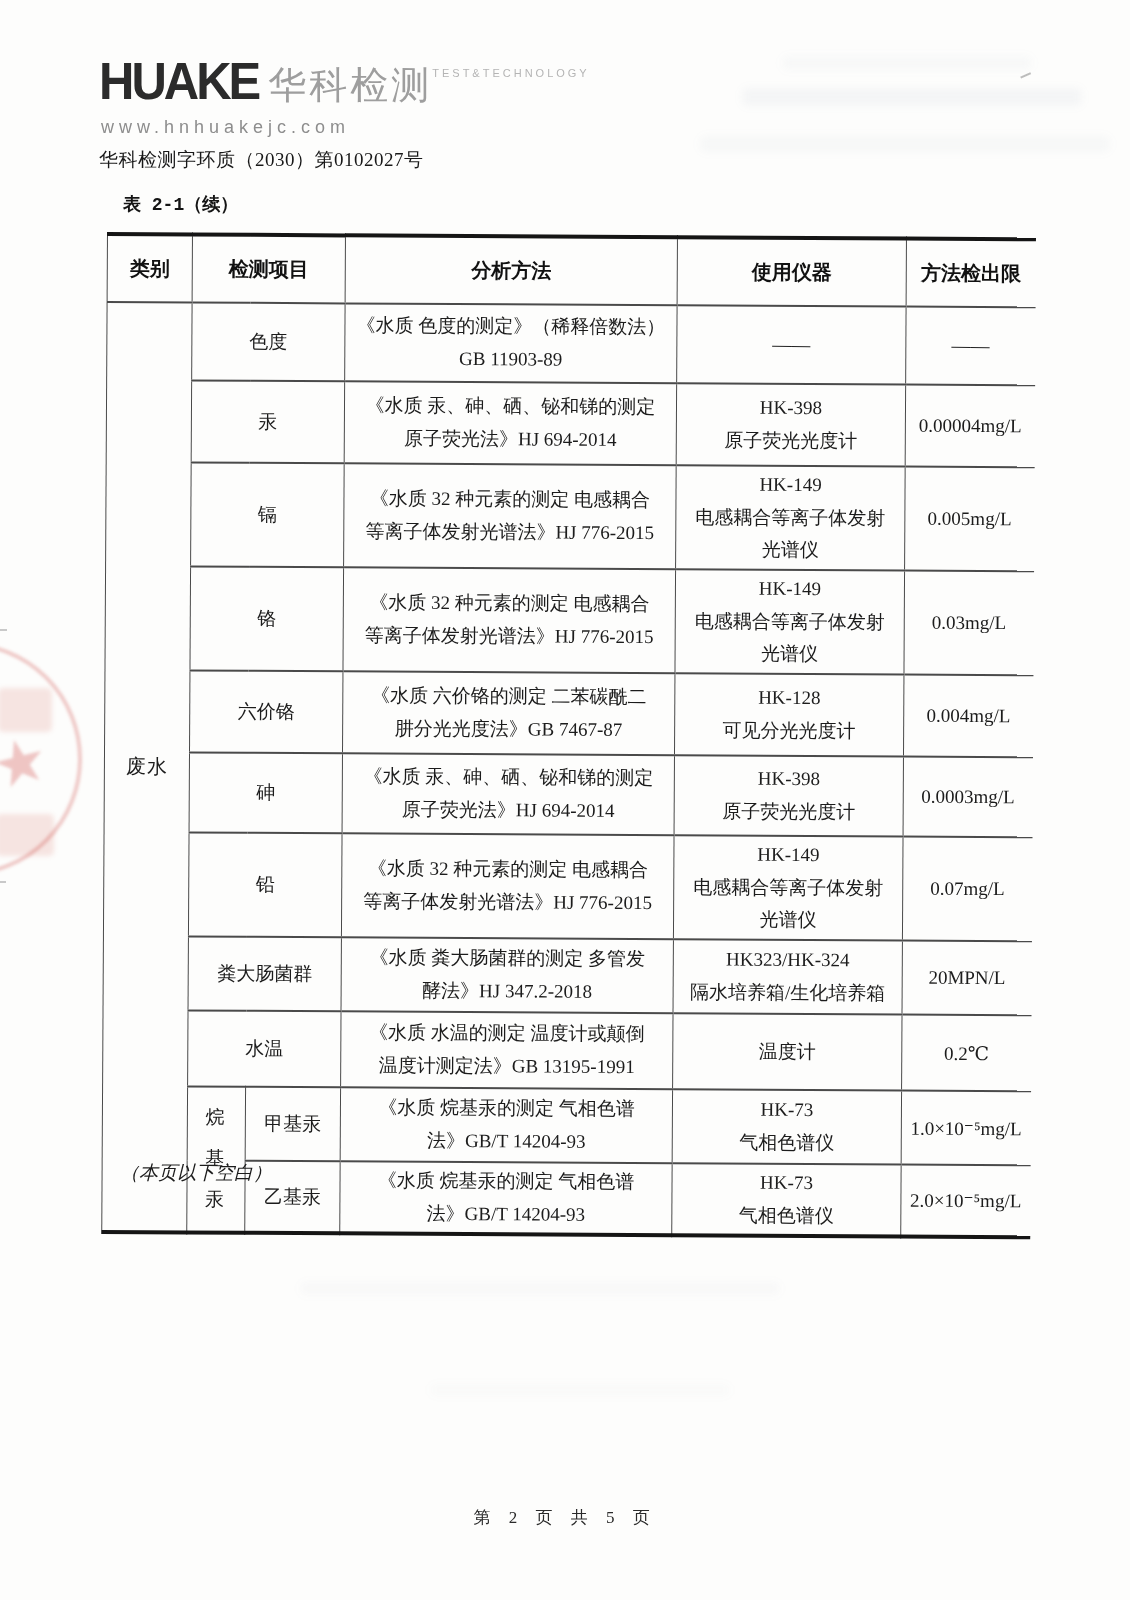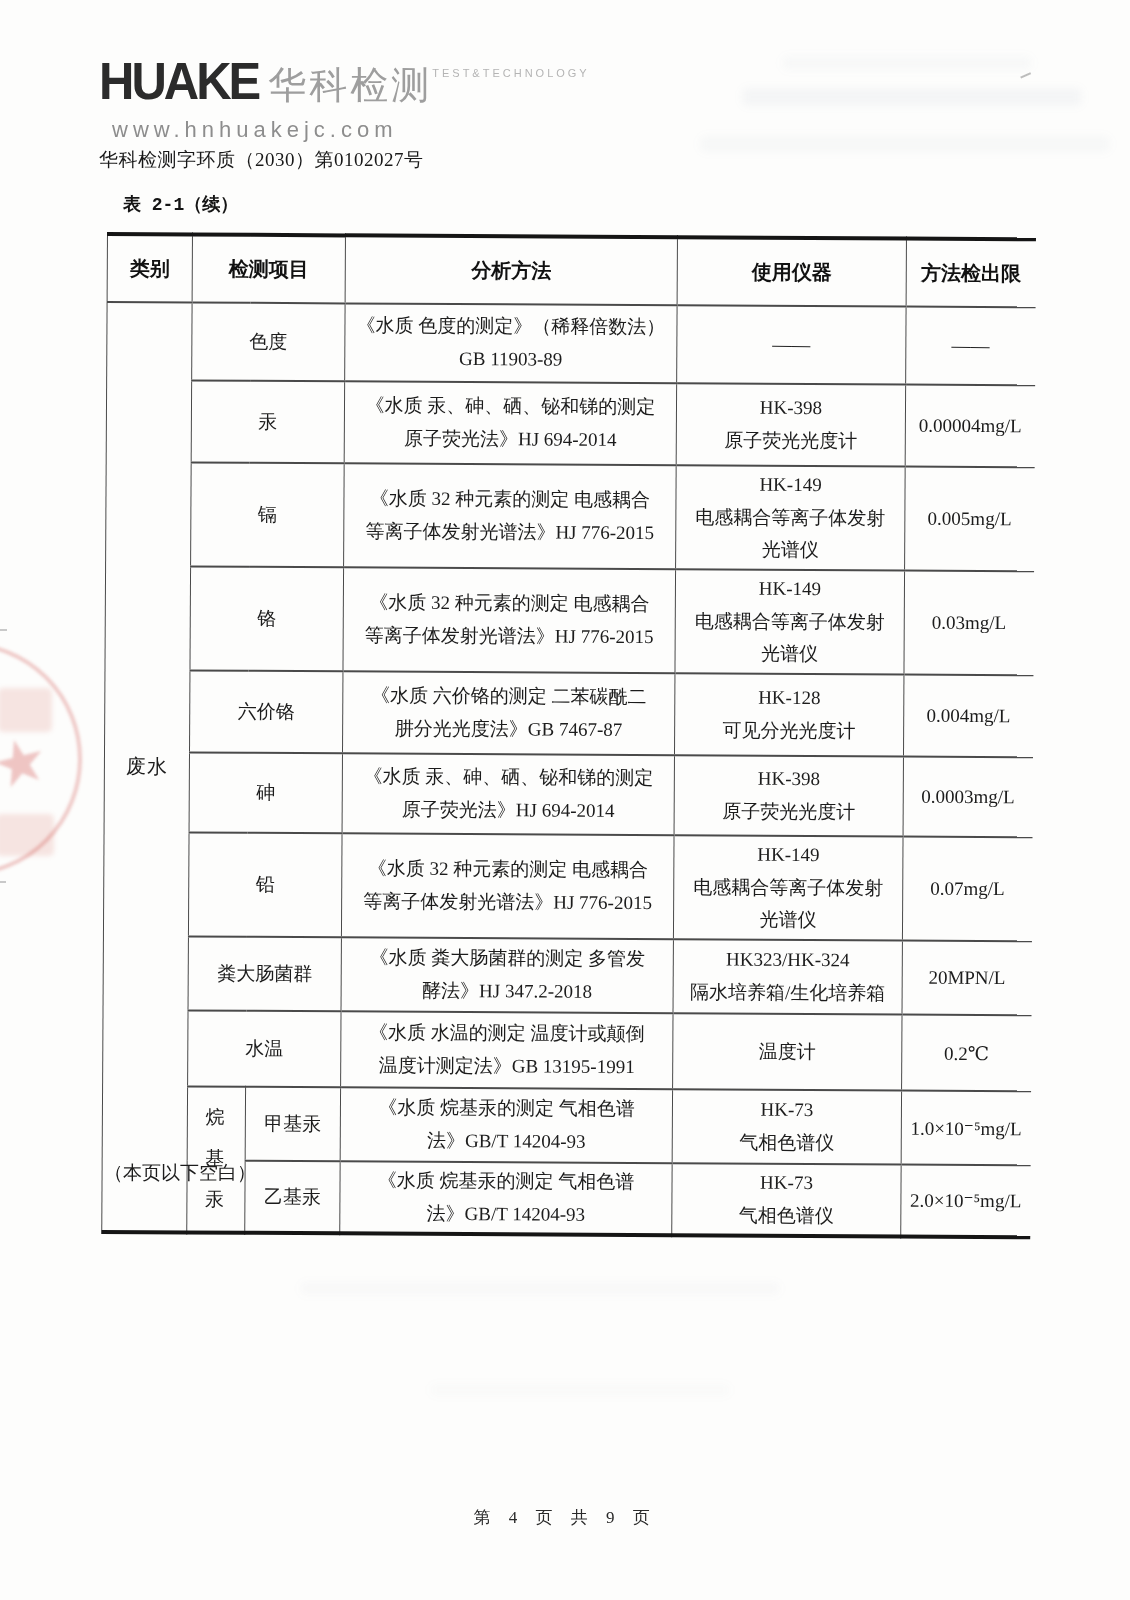--- a/index.html
+++ b/index.html
@@ -20,23 +20,23 @@
     font-weight:900;font-size:49px;line-height:1;
     letter-spacing:-3px;color:#2b2b2b;transform:scaleY(1.04);
   }
   .logo-cn-wrap{display:flex;flex-direction:row;margin-left:10px;}
   .logo-cn{font-size:38px;line-height:1.05;color:#9e9e9e;letter-spacing:3px;font-weight:400;}
   .logo-tag{
     font-family:"Liberation Sans","DejaVu Sans",sans-serif;
     font-size:11px;color:#b4b4b4;letter-spacing:3px;margin-top:1px;
   }
   .website{
-    position:absolute;left:112px;top:117px;
+    position:absolute;left:101px;top:117px;
     font-family:"Liberation Sans","DejaVu Sans",sans-serif;
-    font-size:22px;color:#8d8d8d;letter-spacing:5px;
+    font-size:18px;color:#8d8d8d;letter-spacing:5px;
   }
   .report-no{position:absolute;left:99px;top:147px;font-size:19px;color:#181818;letter-spacing:0.5px;}
 
   
   .table-title{position:absolute;left:123px;top:192px;font-size:18px;font-weight:700;color:#141414;font-family:Liberation Mono, monospace;}
   .table-wrap{
     position:absolute;left:107px;top:232px;width:928px;
     transform:rotate(0.33deg);transform-origin:0 0;
   }
   table{
@@ -50,21 +50,21 @@
     overflow:hidden;
   }
   th{font-size:20px;font-weight:700;color:#111;}
   td.no-r,th.no-r{border-right:none;}
   .method,.instr{white-space:pre-line;line-height:1.72;}
   .limit{white-space:pre-line;}
   .cat{font-size:20px;letter-spacing:1px;}
   .vtext{display:inline-block;width:1.15em;line-height:2.15;word-break:break-all;text-align:left;}
 
   
-  .blank-note{position:absolute;left:104px;top:1160px;font-size:19px;color:#1c1c1c;}
+  .blank-note{position:absolute;left:120px;top:1160px;font-size:19px;color:#1c1c1c;font-style:italic;}
   .page-num{position:absolute;left:0;right:0;top:1506px;text-align:center;font-size:17px;color:#2a2a2a;letter-spacing:7px;}
 
   
   .stamp-circle{
     position:absolute;left:-152px;top:642px;width:226px;height:226px;
     border:4px solid rgba(201,52,46,.25);border-radius:50%;filter:blur(1.4px);
   }
   .stamp-star{
     position:absolute;left:-8px;top:732px;font-size:62px;line-height:1;
     color:rgba(201,52,46,.28);filter:blur(1.6px);transform:rotate(-14deg);
@@ -211,21 +211,21 @@
           <td class="instr">HK-73
 气相色谱仪</td>
           <td class="limit no-r">2.0×10⁻⁵mg/L</td>
         </tr>
       </tbody>
     </table>
   </div>
 
   <div class="blank-note">（本页以下空白）</div>
 
-  <div class="page-num">第 4 页 共 9 页</div>
+  <div class="page-num">第 2 页 共 5 页</div>
 
   <div class="stamp-circle"></div>
   <div class="stamp-star">★</div>
   <div class="stamp-smudge sm1"></div>
   <div class="stamp-smudge sm2"></div>
 
   <div class="bleed b1"></div>
   <div class="bleed b2"></div>
   <div class="bleed b3"></div>
   <div class="bleed b4"></div>

